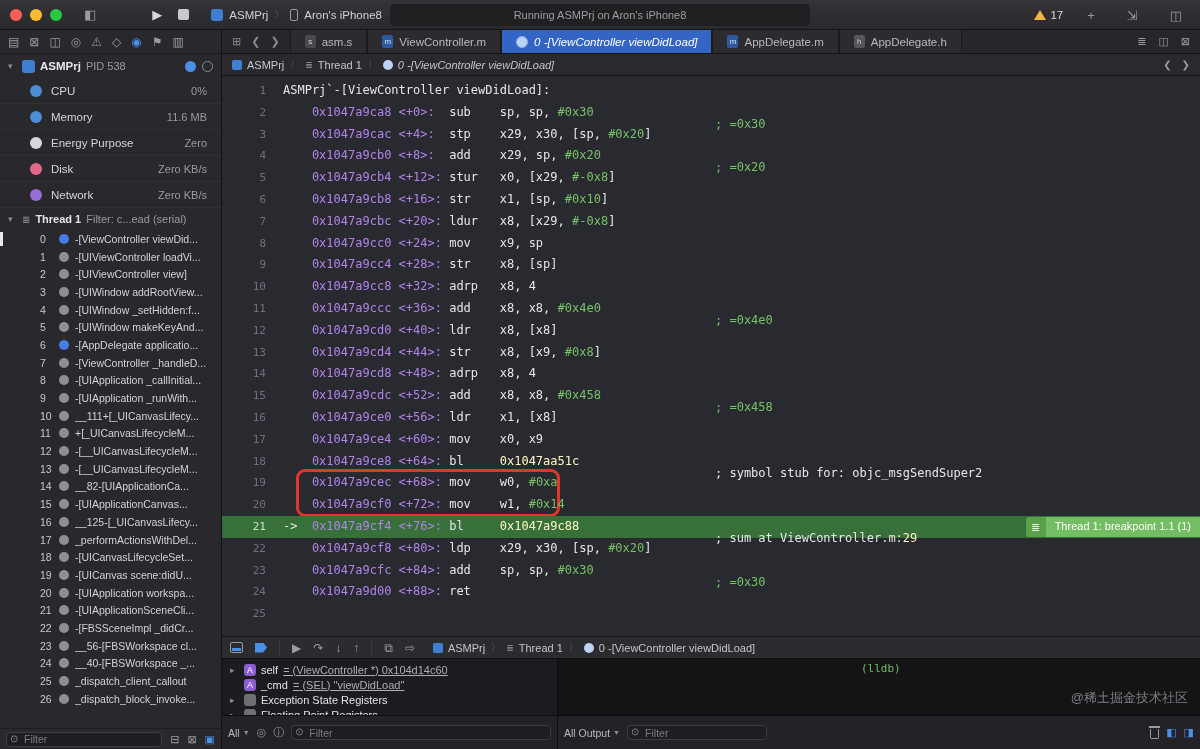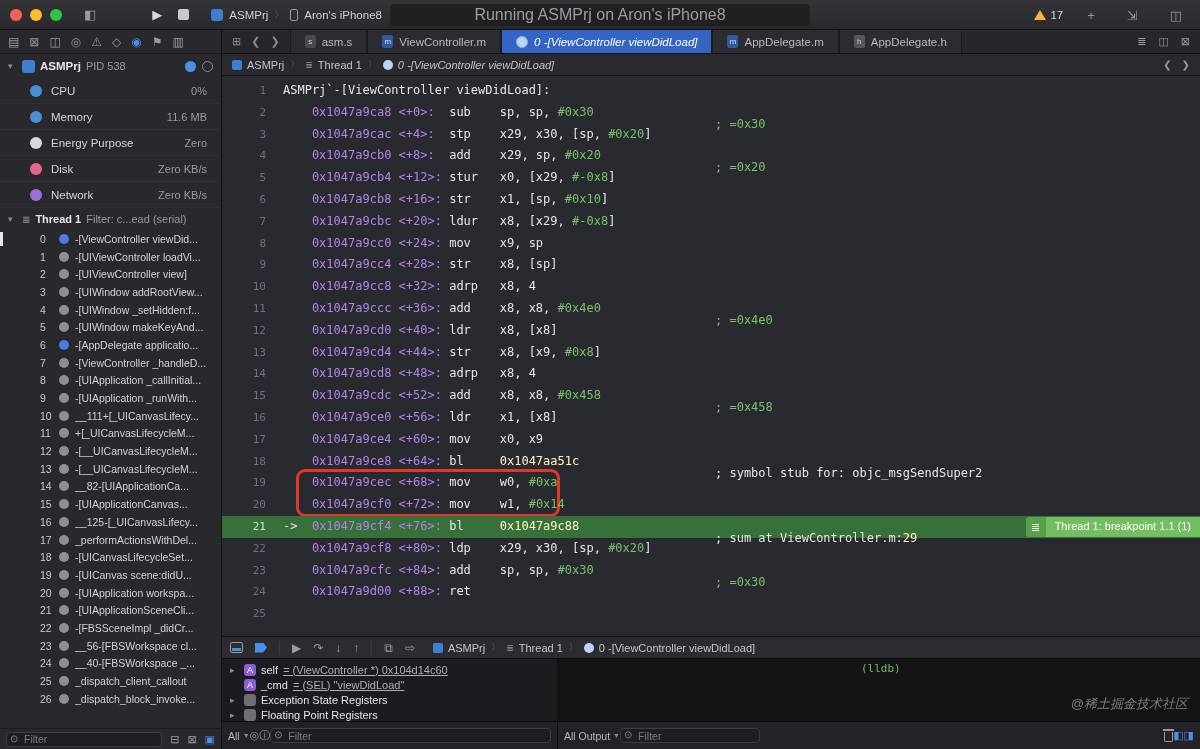--- a/index.html
+++ b/index.html
@@ -15,21 +15,21 @@
   .l-red{background:#ff5f57}.l-yellow{background:#febc2e}.l-green{background:#28c840}
   .tb-icon { color:#9a9aa1; font-size:13px; margin:0 8px; cursor:default; }
   .run-group { display:flex; gap:16px; margin-left:48px; align-items:center; }
   .run-btn { color:#d8d8dc; font-size:13px; }
   .stop-btn { width:11px; height:11px; background:#c9c9cd; border-radius:2px; }
   .scheme { display:flex; align-items:center; gap:6px; margin-left:22px; color:#d0d0d5; font-size:11.5px; }
   .scheme-icon { width:12px; height:12px; border-radius:3px; background:#3f7fd1; }
   .crumb-sep-lite { color:#77777d; font-size:10px; }
   .device-icon { width:8px; height:12px; border:1px solid #9a9aa1; border-radius:2px; }
   .activity { position:absolute; left:390px; top:4px; width:420px; height:22px; background:#202023;
-    border-radius:4px; display:flex; align-items:center; justify-content:center; color:#9c9ca4; font-size:16px; }
+    border-radius:4px; display:flex; align-items:center; justify-content:center; color:#9c9ca4; font-size:11px; }
   .tb-right { position:absolute; right:10px; top:0; height:30px; display:flex; align-items:center; gap:16px; }
   .warn-badge { display:flex; align-items:center; gap:4px; color:#d8d8dc; font-size:11.5px; }
   .warn-tri { width:0; height:0; border-left:6px solid transparent; border-right:6px solid transparent;
     border-bottom:10px solid #f0b63e; }
 
   
   .main-row { display:flex; height:719px; }
 
   
   .sidebar { width:222px; min-width:222px; background:#28282d; border-right:1px solid #131316;
@@ -136,30 +136,30 @@
   
   .debugarea { height:91px; display:flex; border-top:1px solid #0e0e10; }
   .variables { width:335px; min-width:335px; background:#1c1c20; display:flex; flex-direction:column; }
   .var-rows { flex:1; padding-top:3px; overflow:hidden; }
   .var-row { height:15px; display:flex; align-items:center; gap:5px; padding-left:8px; font-size:11px; white-space:nowrap; }
   .var-badge { width:12px; height:12px; border-radius:3px; background:#8c5fd0; color:#fff; font-size:9px;
     line-height:12px; text-align:center; flex:none; }
   .var-badge.reg { background:#6e6e74; }
   .var-name { color:#e2e2e6; }
   .var-value { color:#aeaeb4;text-decoration:underline; }
-  .pane-bottom { height:28px; border-top:1px solid #0e0e10; background:#222227; display:flex;
-    align-items:center; gap:0; padding:0 6px; font-size:10.5px; color:#b8b8be; }
+  .pane-bottom { height:34px; border-top:1px solid #0e0e10; background:#222227; display:flex;
+    align-items:center; gap:7px; padding:0 6px; font-size:10.5px; color:#b8b8be; }
   .scope { display:flex; align-items:center; gap:3px; white-space:nowrap; }
   .scope .chev { font-size:7px; color:#8a8a90; }
   .console { position:relative; flex:1; background:#141416; border-left:1px solid #0e0e10;
     display:flex; flex-direction:column; }
   .console-out { position:relative; flex:1; }
   .lldb-prompt { position:absolute; left:303px; top:3px; color:#6fbe61; font-size:11px;
     font-family:"DejaVu Sans Mono","Liberation Mono",monospace; }
-  .watermark { position:absolute; right:12px; bottom:8px; color:#7c7c82; font-size:13px;font-style:italic; }
+  .watermark { position:absolute; right:12px; bottom:8px; color:#7c7c82; font-size:13px; }
   .trash-icon { position:relative; width:9px; height:10px; border:1px solid #9a9aa0; border-top:none;
     border-radius:0 0 2px 2px; margin:3px 0 0 2px; }
   .trash-icon::before { content:""; position:absolute; top:-3px; left:-2px; right:-2px; height:1.5px; background:#9a9aa0; }
   .panel-ic { color:#4a8fe8; font-size:11px; }
 </style>
 </head>
 <body>
 
 <div class="window">
 

